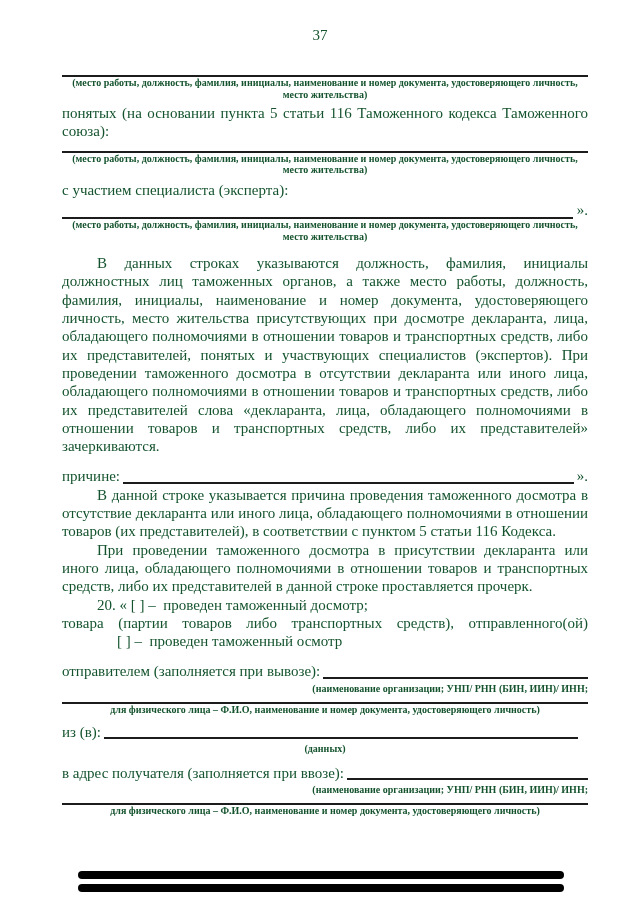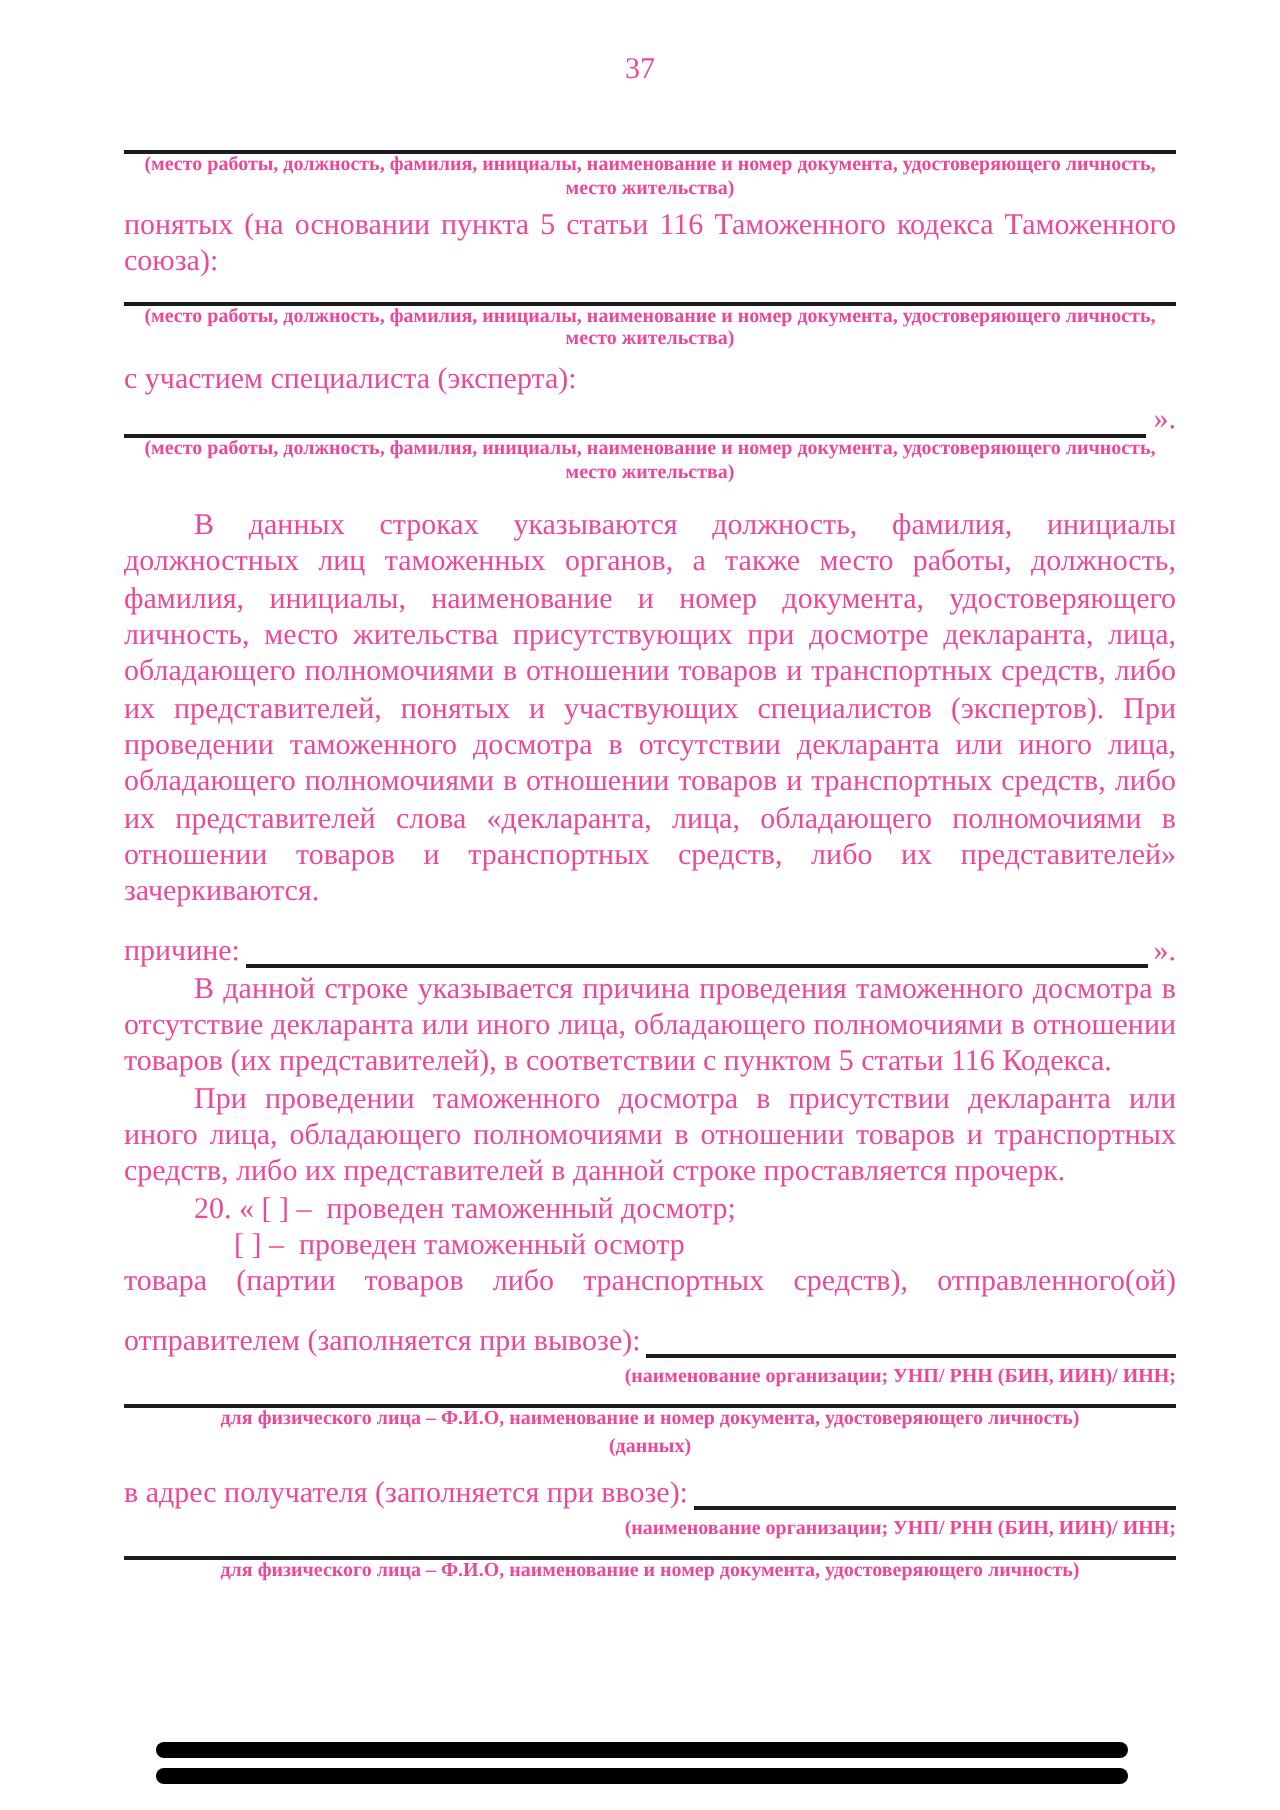--- a/index.html
+++ b/index.html
@@ -1,20 +1,20 @@
 <!DOCTYPE html>
 <html><head>
 <meta charset="utf-8">
 <style>
   html,body{margin:0;padding:0;background:#e8e8e8;}
   .page{
     position:relative;
     width:640px;height:905px;
     background:#ffffff;
-    color:#ec4899;
+    color:#14532d;
     font-family:"Liberation Serif","DejaVu Serif",serif;
     overflow:hidden;
   }
   .page-number{
     padding-top:26px;
     text-align:center;
     font-size:15px;line-height:18px;
   }
   .content{padding:0 52px 0 62px;}
   p{margin:0;}
@@ -105,32 +105,36 @@
 
     <div class="blankrow">
       <span>причине:</span>
       <span class="fill"></span>
       <span class="quote">».</span>
     </div>
     <p class="body-text indent">В данной строке указывается причина проведения таможенного досмотра в отсутствие декларанта или иного лица, обладающего полномочиями в отношении товаров (их представителей), в соответствии с пунктом 5 статьи 116 Кодекса.</p>
     <p class="body-text indent">При проведении таможенного досмотра в присутствии декларанта или иного лица, обладающего полномочиями в отношении товаров и транспортных средств, либо их представителей в данной строке проставляется прочерк.</p>
 
     <p class="body-text nojust opt1">20.&nbsp;«&nbsp;[&nbsp;]&nbsp;–&nbsp;&nbsp;проведен таможенный досмотр;</p>
+    <p class="body-text just-all">товара (партии товаров либо транспортных средств), отправленного(ой)</p>
     <p class="body-text nojust opt2">[&nbsp;]&nbsp;–&nbsp;&nbsp;проведен таможенный осмотр</p>
-    <p class="body-text just-all">товара (партии товаров либо транспортных средств), отправленного(ой)</p>
 
     <div class="blankrow">
       <span>отправителем (заполняется при вывозе):</span>
       <span class="fill"></span>
     </div>
     <div class="caption right" style="margin-top:2px">(наименование организации; УНП/ РНН (БИН, ИИН)/ ИНН;</div>
 
     <div class="rule" style="margin-top:8px"></div>
     <div class="caption">для физического лица – Ф.И.О, наименование и номер документа, удостоверяющего личность)</div>
 
+    <div class="blankrow" style="margin-top:7px">
+      <span>из (в):</span>
+      <span class="fill" style="margin-right:10px"></span>
+    </div>
     <div class="caption" style="margin-top:2px">(данных)</div>
 
     <div class="blankrow" style="margin-top:9px">
       <span>в адрес получателя (заполняется при ввозе):</span>
       <span class="fill"></span>
     </div>
     <div class="caption right" style="margin-top:2px">(наименование организации; УНП/ РНН (БИН, ИИН)/ ИНН;</div>
 
     <div class="rule" style="margin-top:8px"></div>
     <div class="caption">для физического лица – Ф.И.О, наименование и номер документа, удостоверяющего личность)</div>

